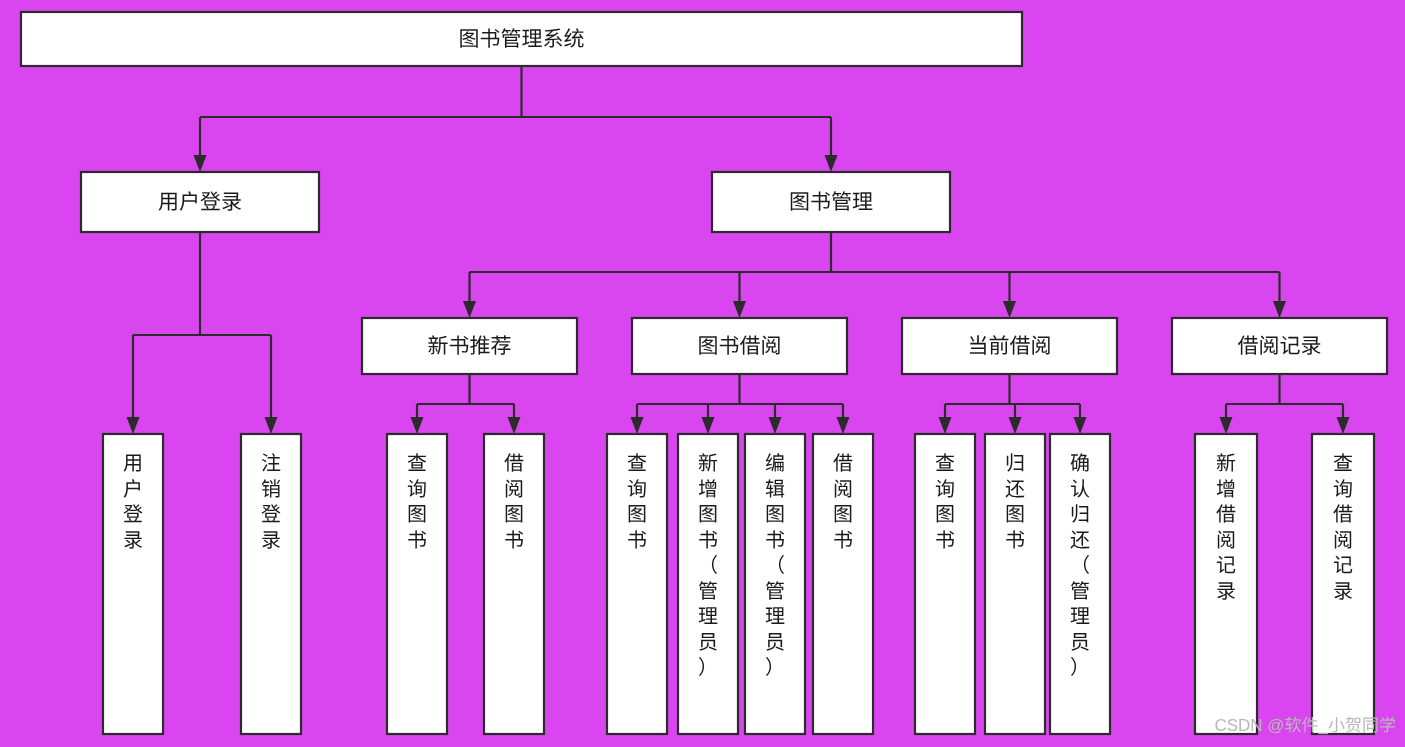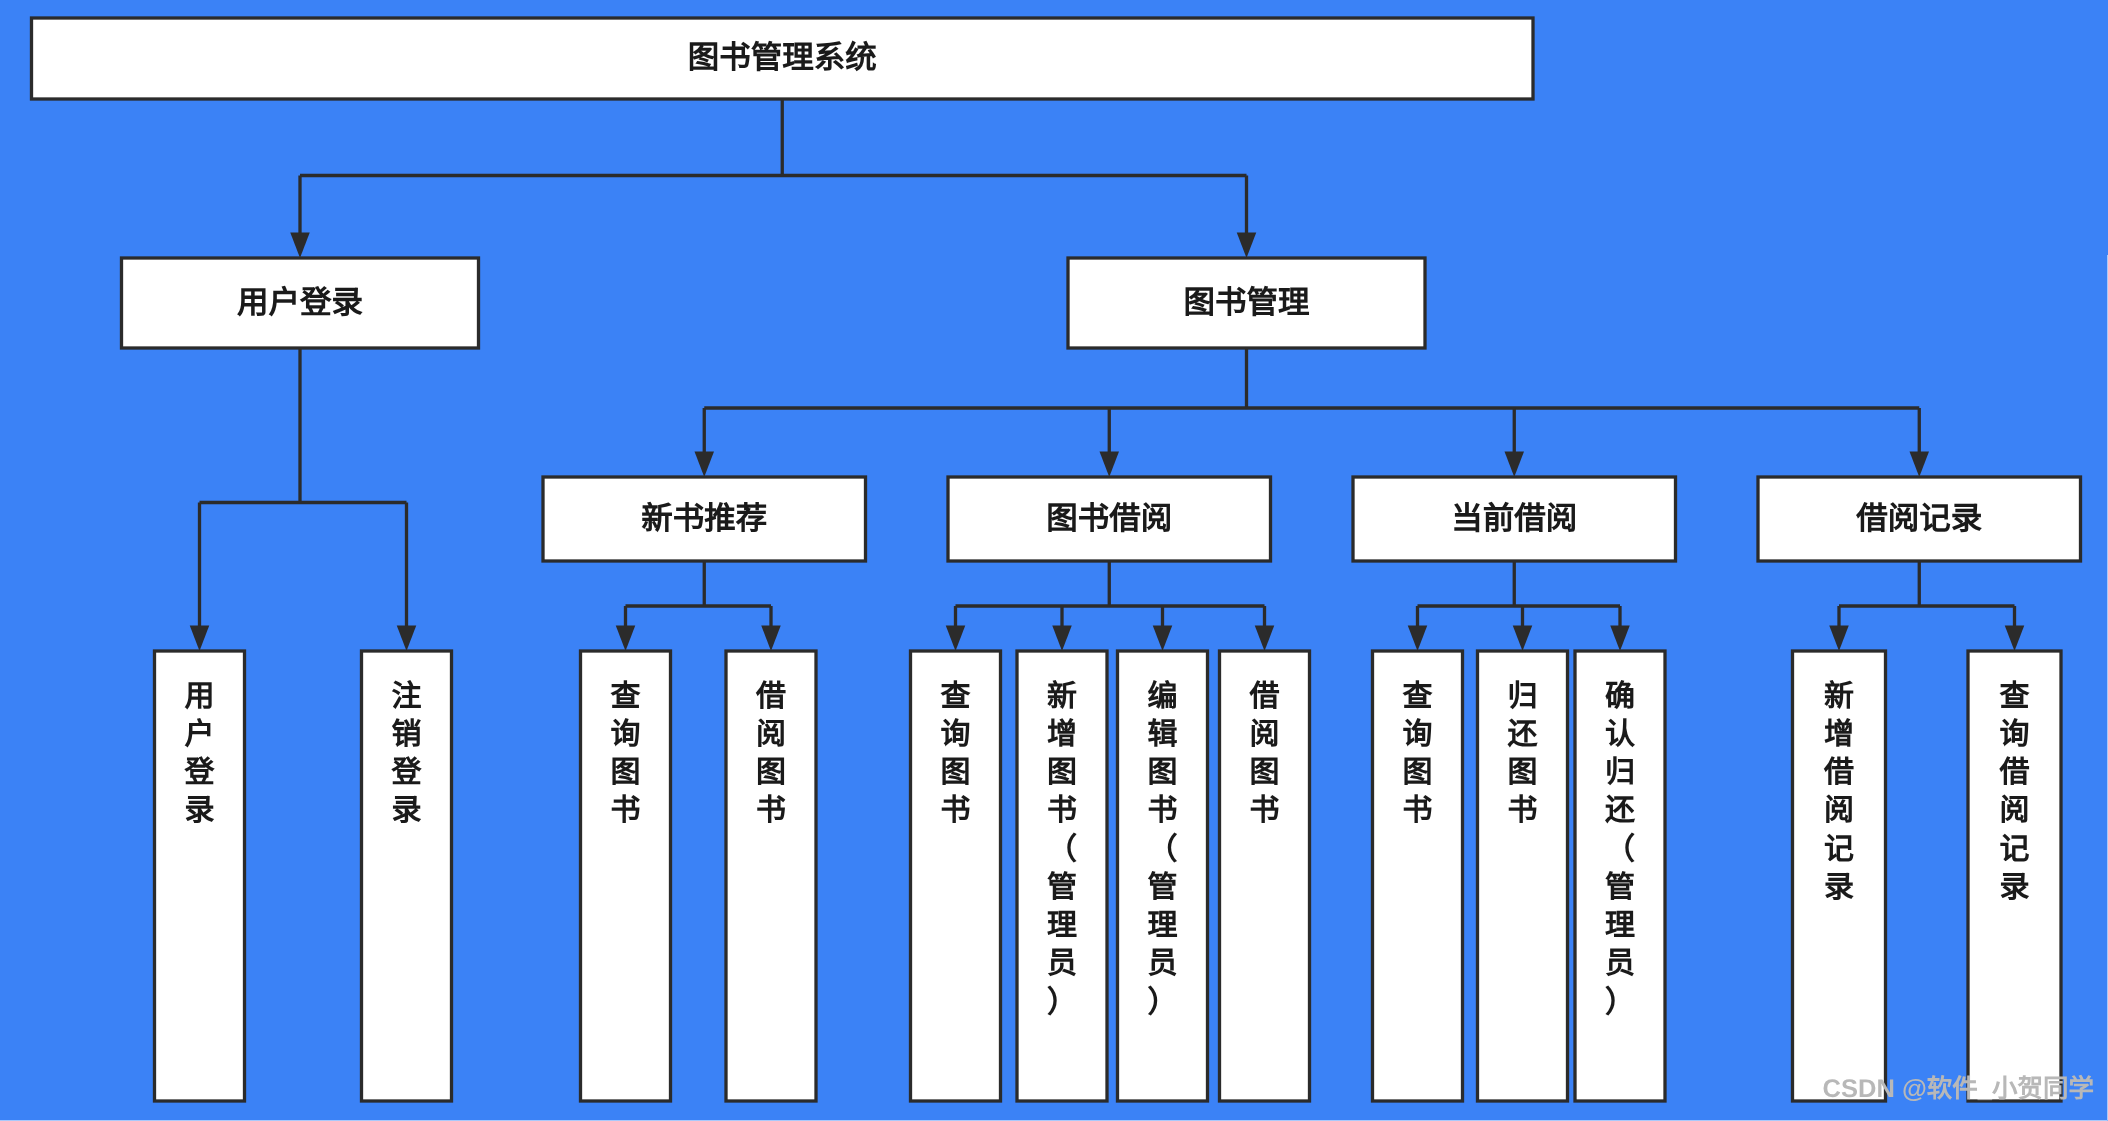--- a/index.html
+++ b/index.html
@@ -11,22 +11,21 @@
   body {
     width: 1405px;
     height: 747px;
     font-family: "Liberation Sans", "DejaVu Sans", sans-serif;
     overflow: hidden;
   }
   #diagram-root {
     position: relative;
     width: 1405px;
     height: 747px;
-    background: #3b82f6;
-    font-weight: bold;
+    background: #d946ef;
   }
   svg.diagram-canvas {
     position: absolute;
     top: 0;
     left: 0;
     width: 1405px;
     height: 747px;
     display: block;
   }
   .node-box {

